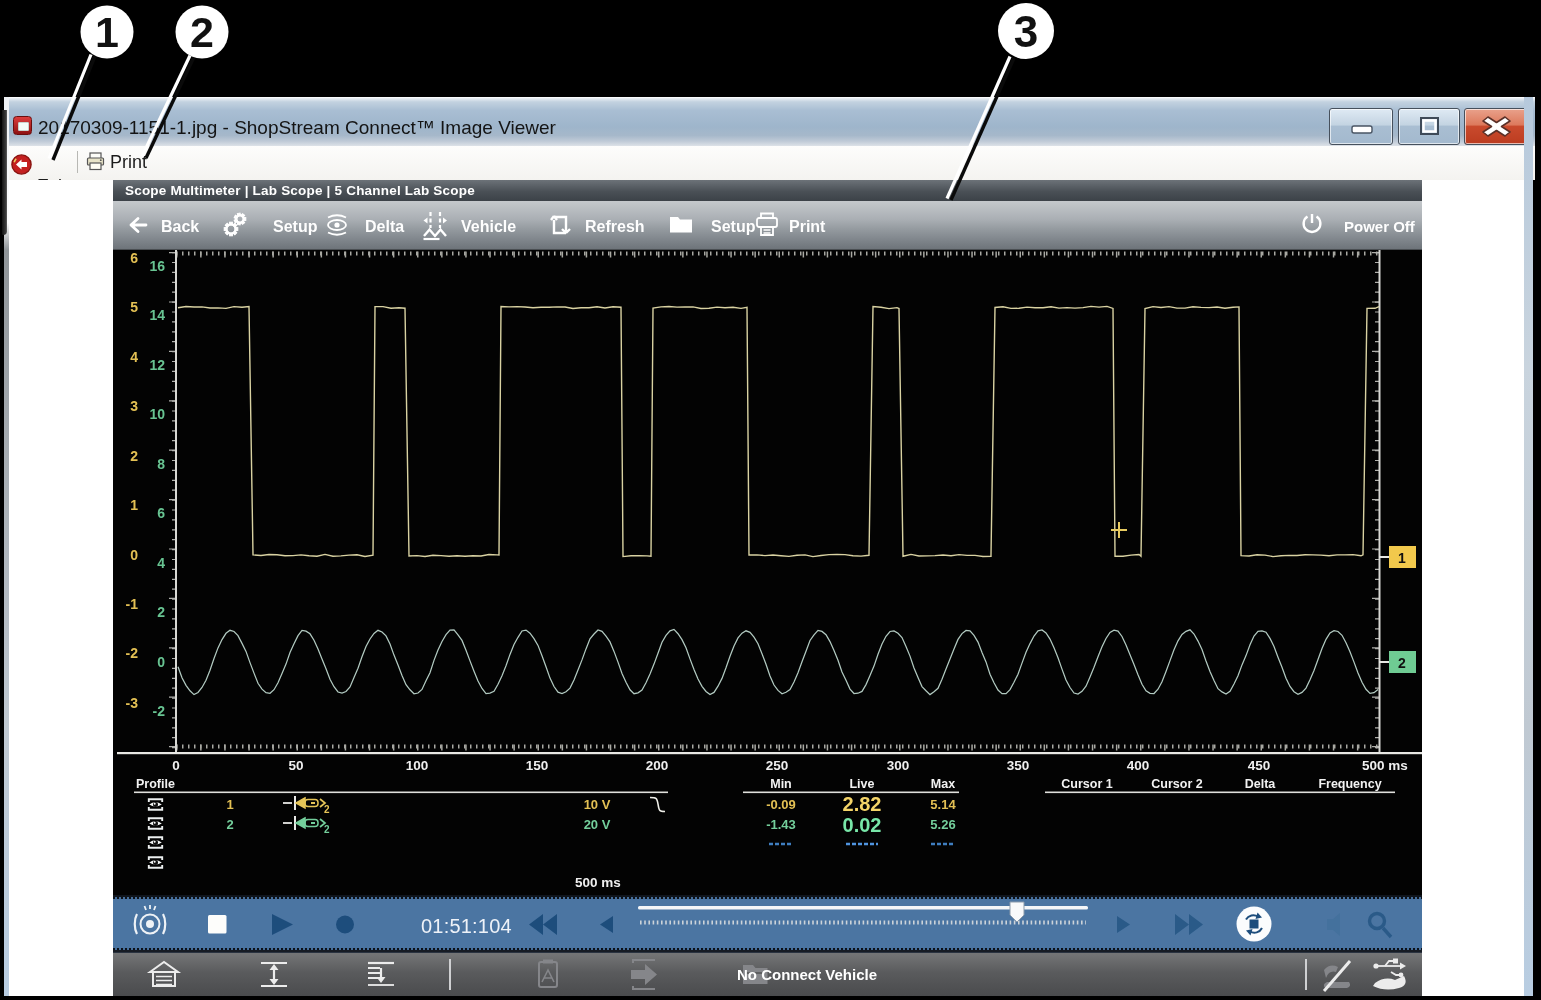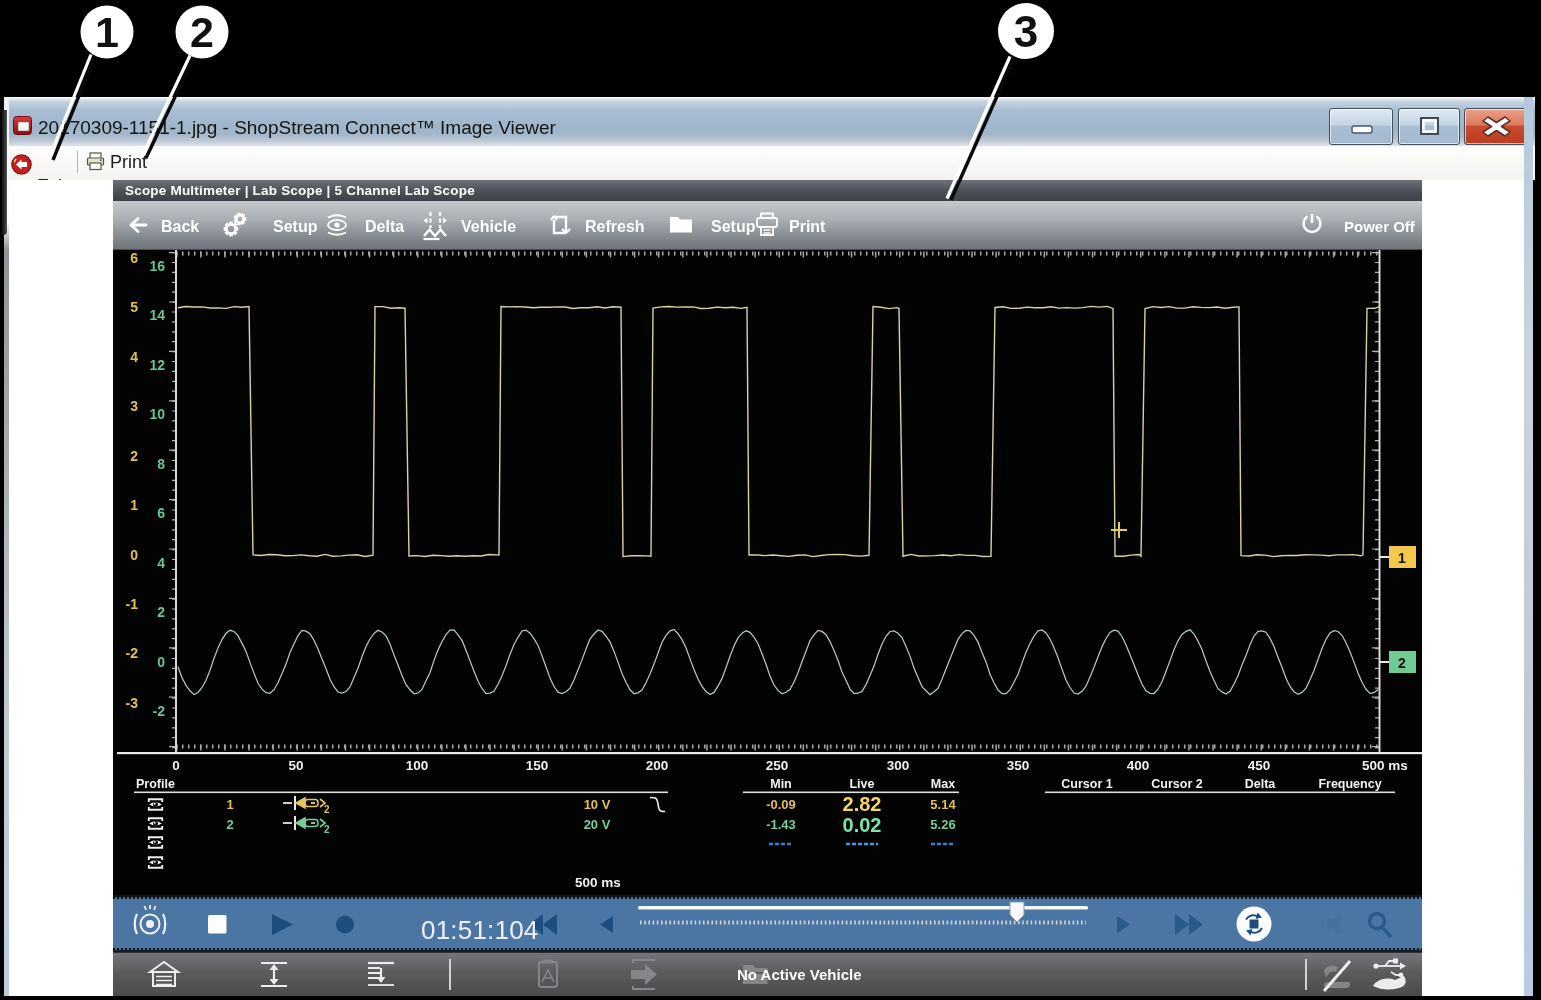--- a/index.html
+++ b/index.html
@@ -38,21 +38,21 @@
   border-bottom:1px solid #4a4e52;}
 .tbt{position:absolute;top:17px;color:#fefefe;font-weight:bold;font-size:16px;}
 .tbi{position:absolute;top:11px;}
 
 #pbar{left:0;top:715px;width:100%;height:57px;background:#4b75a2;
   border-top:2px solid #10151c;border-bottom:2px solid #171c24;}
 #pbar:before{content:"";position:absolute;left:0;top:0;width:100%;height:2px;
   background:repeating-linear-gradient(90deg,#0c1118 0 2px,#466f9c 2px 4px);}
 #pbar:after{content:"";position:absolute;left:0;bottom:0;width:100%;height:2px;
   background:repeating-linear-gradient(90deg,#0c1118 0 2px,#466f9c 2px 4px);}
-#ptime{left:308px;top:17.5px;width:200px;font-size:26px;color:#eef2f8;letter-spacing:0.2px;}
+#ptime{left:308px;top:17.5px;width:200px;font-size:20px;color:#eef2f8;letter-spacing:0.2px;}
 
 #bbar{left:0;top:772px;width:100%;height:44px;background:linear-gradient(#757677 0%,#5a5b5d 45%,#4a4b4d 100%);border-top:1px solid #2a3340;}
 #nav{left:624px;top:13px;font-size:15px;font-weight:bold;color:#fff;}
 
 .sy{fill:#e3c054;font-size:14px;font-weight:bold;font-family:"Liberation Sans",sans-serif;}
 .sg{fill:#68c492;font-size:14px;font-weight:bold;font-family:"Liberation Sans",sans-serif;}
 .sx{fill:#efefef;font-size:13.5px;font-weight:bold;font-family:"Liberation Sans",sans-serif;}
 .hd{fill:#f2f2f2;font-size:12.5px;font-weight:bold;font-family:"Liberation Sans",sans-serif;}
 .v1{fill:#e3c054;font-size:13px;font-weight:bold;font-family:"Liberation Sans",sans-serif;}
 .v2{fill:#74cf9c;font-size:13px;font-weight:bold;font-family:"Liberation Sans",sans-serif;}
@@ -360,21 +360,21 @@
           <g stroke="#ececec" fill="none" stroke-width="1.8">
             <path d="M1264,13 h26"></path>
             <path d="M1293,13 l-6,-3.5 v7 z" fill="#ececec" stroke="none"></path>
             <circle cx="1263" cy="13" r="2.6" fill="#ececec" stroke="none"></circle>
             <path d="M1272,13 l4,-5 h5 M1278,19 l5,3 h4"></path>
             <rect x="1280" y="5.5" width="5" height="5" fill="#ececec" stroke="none"></rect>
             <circle cx="1288" cy="22" r="2.4" fill="#ececec" stroke="none"></circle>
             <path d="M1262,30 q10,-7 20,-3 l9,-4 q5,9 -5,12 q-14,4 -26,-2 z" fill="#ececec" stroke="none"></path>
           </g>
         </svg>
-        <div id="nav" class="abs">No Active Vehicle</div>
+        <div id="nav" class="abs">No Connect Vehicle</div>
       </div>
     </div>
 <svg class="abs" style="left:0;top:0;z-index:50" width="1541" height="1000" viewBox="0 0 1541 1000">
       <path d="M91,54.5 L49,158.5" stroke="#fff" stroke-width="3.2"></path>
       <path d="M95,56 L53,160" stroke="#0a0a0a" stroke-width="3.4"></path>
       <path d="M190,55.5 L142,156.5" stroke="#fff" stroke-width="3.2"></path>
       <path d="M194,57 L146,158" stroke="#0a0a0a" stroke-width="3.4"></path>
       <path d="M1010,56.5 L947,198.5" stroke="#fff" stroke-width="3.2"></path>
       <path d="M1014,58 L951,200" stroke="#0a0a0a" stroke-width="3.4"></path>
       <circle cx="107" cy="32" r="26.5" fill="#fff"></circle>

